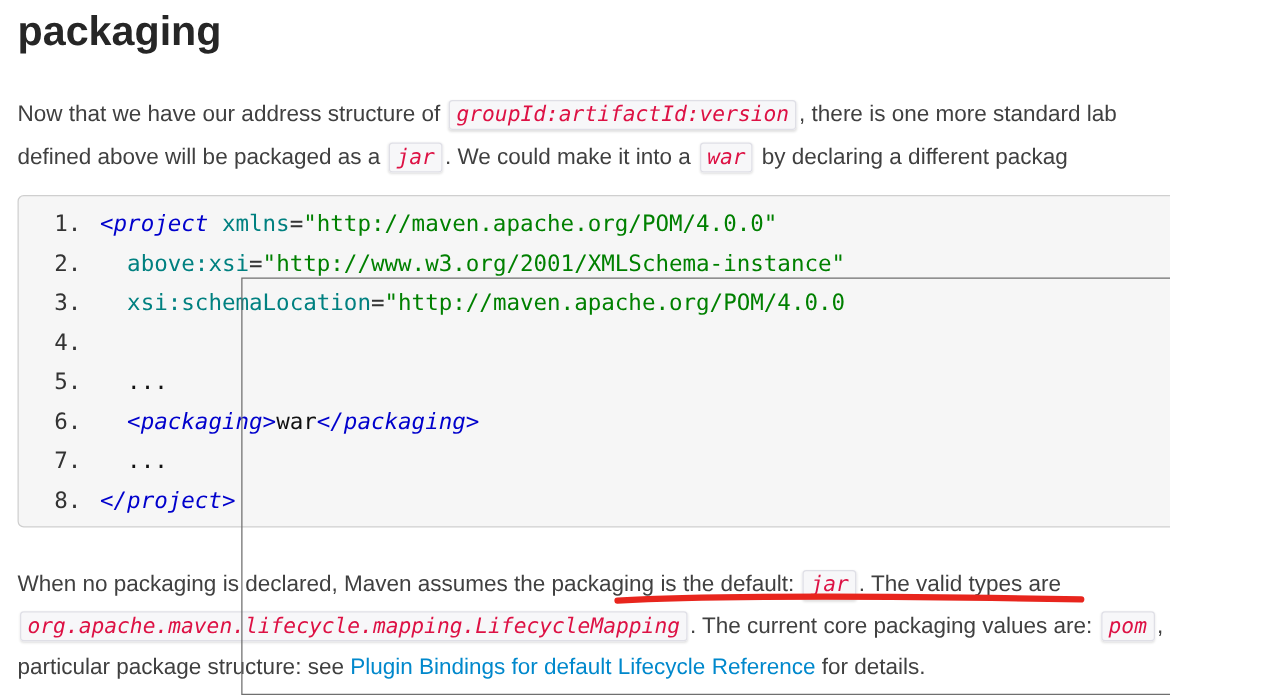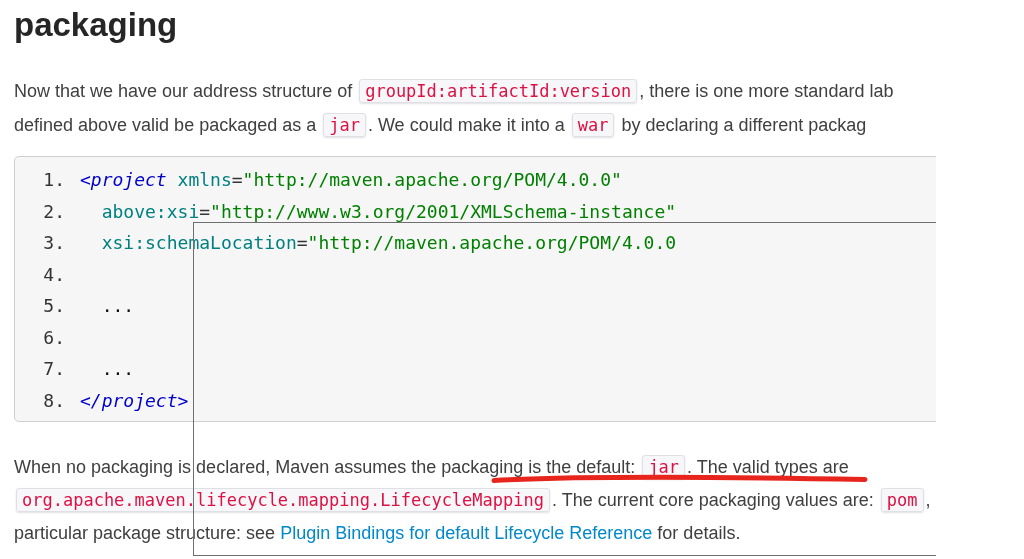--- a/index.html
+++ b/index.html
@@ -41,20 +41,21 @@
     font-family: "DejaVu Sans Mono", monospace;
     font-size: 17px;
     color: var(--inline-code-text, #dd1144);
     background: #f7f7f9;
     border: 1px solid #dfdfe6;
     border-radius: 3px;
     padding: 1px 5px;
     margin: 0 2px;
     white-space: pre;
     box-shadow: 0 1px 2px rgba(0,0,0,0.12);
+    font-style: italic;
   }
 
   a.doc-link {
     color: var(--link, #0088cc);
     text-decoration: none;
     cursor: pointer;
   }
 
   .codeblock {
     position: absolute;
@@ -105,21 +106,21 @@
 </style>
 </head>
 <body>
 
 <div class="viewport">
 
   <h1 class="page-title">packaging</h1>
 
   <div class="para" id="intro">
     <div class="line"><span>Now that we have our address structure of </span><code class="ic">groupId:artifactId:version</code><span>, there is one more standard lab</span></div>
-    <div class="line"><span>defined above valid be packaged as a </span><code class="ic">jar</code><span>. We could make it into a </span><code class="ic">war</code><span> by declaring a different packag</span></div>
+    <div class="line"><span>defined above will be packaged as a </span><code class="ic">jar</code><span>. We could make it into a </span><code class="ic">war</code><span> by declaring a different packag</span></div>
   </div>
 
   <div class="codeblock">
     <div id="code-lines">
         <div class="code-line">
           <span class="code-num">1.</span>
           <span class="code-text"><span class="tok-tag">&lt;project</span><span class="tok-pln"> </span><span class="tok-atn">xmlns</span><span class="tok-pun">=</span><span class="tok-atv">"http://maven.apache.org/POM/4.0.0"</span></span>
         </div>
         <div class="code-line">
           <span class="code-num">2.</span>
@@ -132,20 +133,21 @@
         <div class="code-line">
           <span class="code-num">4.</span>
           <span class="code-text"><span class="tok-pln">                       </span></span>
         </div>
         <div class="code-line">
           <span class="code-num">5.</span>
           <span class="code-text"><span class="tok-pln">  ...</span></span>
         </div>
         <div class="code-line">
           <span class="code-num">6.</span>
+          <span class="code-text"><span class="tok-pln">  </span><span class="tok-tag">&lt;packaging&gt;</span><span class="tok-pln">war</span><span class="tok-tag">&lt;/packaging&gt;</span></span>
         </div>
         <div class="code-line">
           <span class="code-num">7.</span>
           <span class="code-text"><span class="tok-pln">  ...</span></span>
         </div>
         <div class="code-line">
           <span class="code-num">8.</span>
           <span class="code-text"><span class="tok-tag">&lt;/project&gt;</span></span>
         </div>
       </div>

